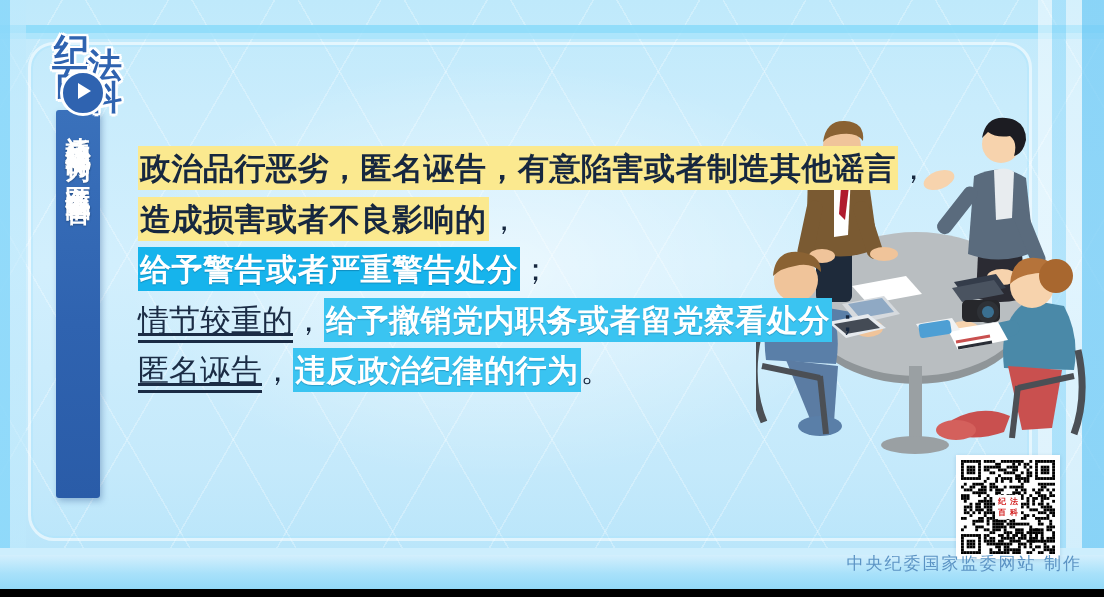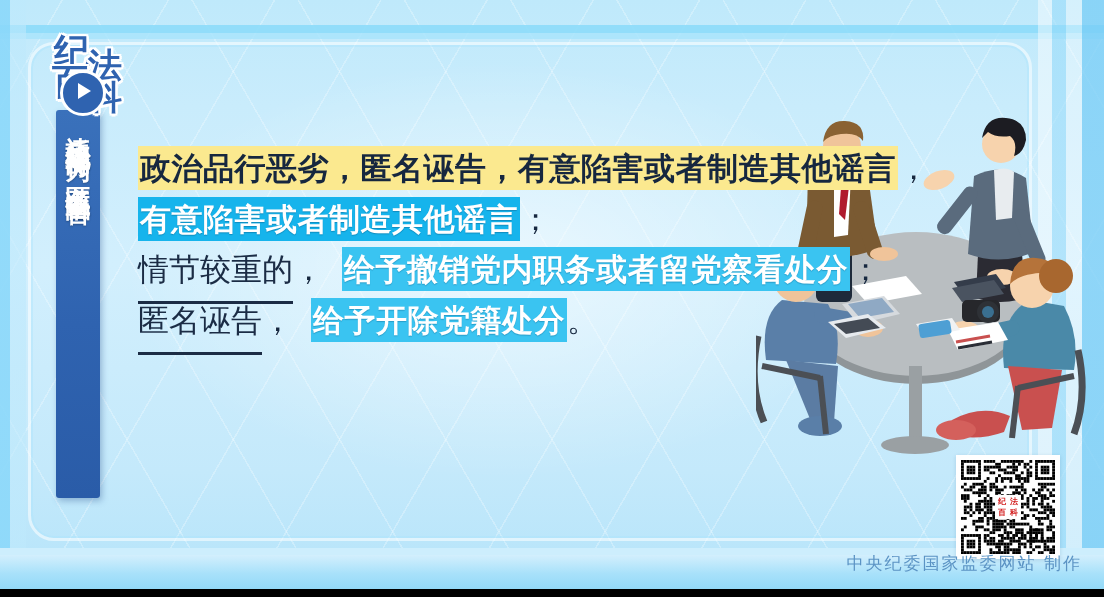--- a/index.html
+++ b/index.html
@@ -67,24 +67,24 @@
 
   
   .text-block{position:absolute;left:138px;top:150px;width:690px;z-index:7;}
   .line{margin-bottom:14px;white-space:nowrap;line-height:1.18;}
   .seg{font-family:"DejaVu Sans","Liberation Sans",sans-serif;font-size:31px;font-weight:700;
        color:#16273f;letter-spacing:.5px;}
   .hl-yellow{background:#fbe98f;padding:4px 2px;}
   .hl-cyan{background:#16b4ec;color:#fff;padding:4px 2px;
      text-shadow:0 1px 1px rgba(0,70,110,.35);}
   .hl-cyan-lt{background:#3ac4f1;color:#fff;padding:4px 2px;
-     text-shadow:0 1px 1px rgba(0,70,110,.3);margin-left:18px;}
+     text-shadow:0 1px 1px rgba(0,70,110,.3);}
   .plain{font-weight:400;color:#1b2c45;background:transparent;
      font-family:"DejaVu Sans","Liberation Sans",sans-serif;font-size:31px;
-     border-bottom:3px solid #1b2c45;padding-bottom:14px;}
+     border-bottom:3px solid #1b2c45;padding-bottom:2px;text-decoration:underline;}
   .punct{font-weight:400;color:#16273f;font-size:31px;
      font-family:"DejaVu Sans","Liberation Sans",sans-serif;}
 
   
   .illus{position:absolute;left:756px;top:104px;width:330px;height:350px;z-index:6;}
   .illus svg{display:block;}
 
   
   .qr-box{position:absolute;left:956px;top:455px;width:104px;height:104px;background:#fff;
     padding:5px;box-sizing:border-box;z-index:9;box-shadow:0 1px 4px rgba(0,60,100,.15);}
@@ -119,23 +119,24 @@
     <div class="logo-ch logo-ke">科</div>
     <div class="logo-play"></div>
   </div>
 
   <div class="ribbon">
     <div class="ribbon-text">违反政治纪律的行为：匿名诬告陷害</div>
   </div>
 
   <div class="text-block">
     <div class="line"><span class="seg hl-yellow">政治品行恶劣，匿名诬告，有意陷害或者制造其他谣言</span><span class="punct">，</span></div>
-    <div class="line"><span class="seg hl-cyan">有意陷害或者制造其他谣言</span><span class="punct">；</span></div>
+    <div class="line"><span class="seg hl-yellow">造成损害或者不良影响的</span><span class="punct">，</span></div>
+    <div class="line"><span class="seg hl-cyan">给予警告或者严重警告处分</span><span class="punct">；</span></div>
     <div class="line"><span class="plain">情节较重的</span><span class="punct">，</span><span class="seg hl-cyan-lt">给予撤销党内职务或者留党察看处分</span><span class="punct">；</span></div>
-    <div class="line"><span class="plain">匿名诬告</span><span class="punct">，</span><span class="seg hl-cyan-lt">给予开除党籍处分</span><span class="punct">。</span></div>
+    <div class="line"><span class="plain">匿名诬告</span><span class="punct">，</span><span class="seg hl-cyan-lt">违反政治纪律的行为</span><span class="punct">。</span></div>
   </div>
 
   <div class="illus">
     <svg width="330" height="350" viewBox="0 0 330 350" xmlns="http://www.w3.org/2000/svg">
 
       <ellipse cx="160" cy="208" rx="112" ry="72" fill="#8f9598"></ellipse>
       <ellipse cx="160" cy="200" rx="112" ry="72" fill="#b9bec1"></ellipse>
       <rect x="153" y="262" width="13" height="80" fill="#9aa0a3"></rect>
       <ellipse cx="159" cy="341" rx="34" ry="9" fill="#9aa0a3"></ellipse>
 

